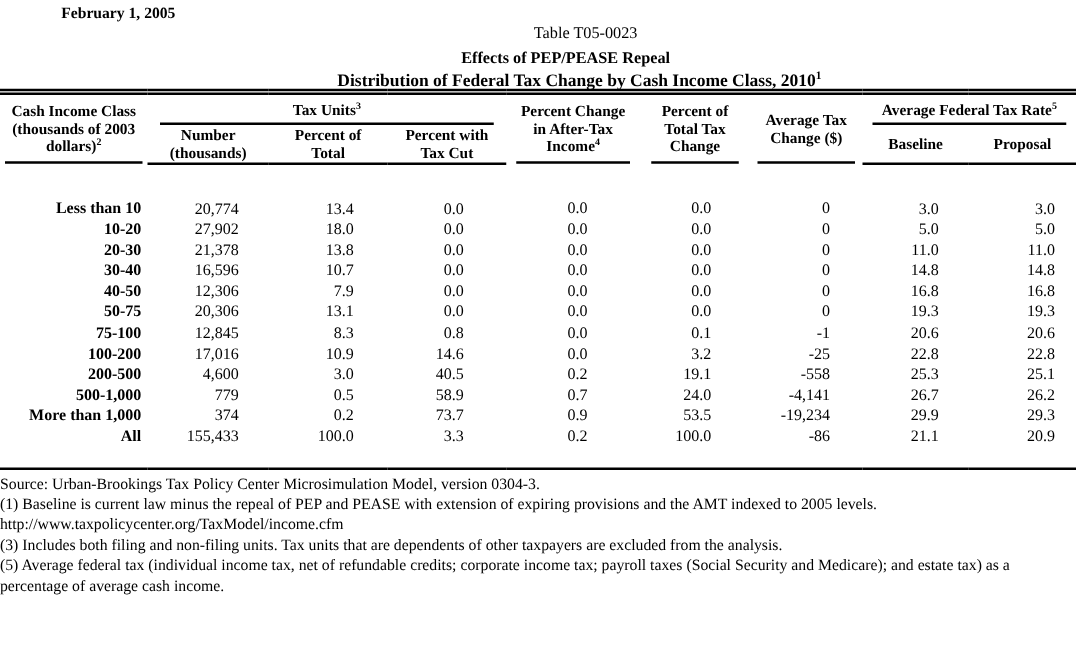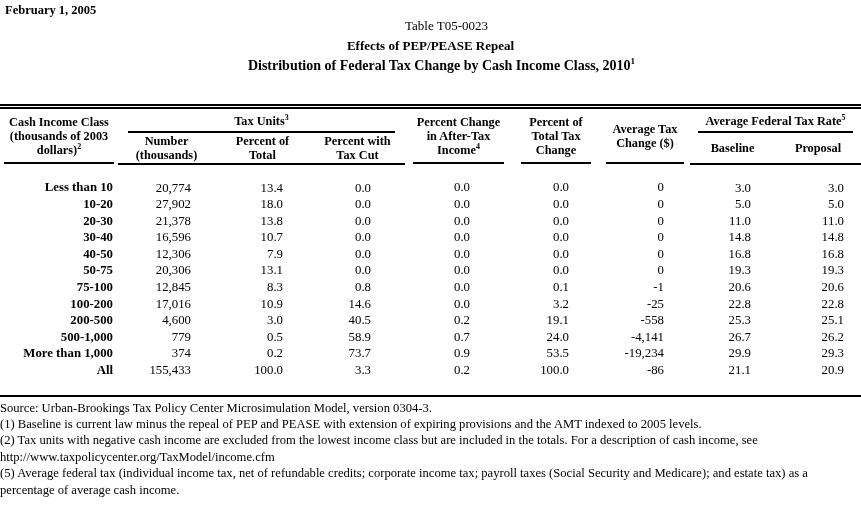--- a/index.html
+++ b/index.html
@@ -1,21 +1,21 @@
 <!DOCTYPE html>
 <html><head>
 <meta charset="utf-8">
 <style>
   * { box-sizing: border-box; margin: 0; padding: 0; }
   html,body { width: 861px; height: 529px; background: #fff; color: #000;
     font-family: "Liberation Serif", "DejaVu Serif", serif; overflow: hidden; }
   .page { position: relative; width: 861px; height: 529px; }
 
   
-  .topblock { position: relative; height: 104px; }
+  .topblock { position: relative; height: 71px; margin-left: 44px; }
   .date { position: absolute; top: 3px; left: 5px; font-weight: bold; font-size: 12.5px; }
   .t1 { position: absolute; top: 18px; left: 16px; width: 100%; text-align: center; font-weight: normal; font-size: 13px; }
   .t2 { position: absolute; top: 38px; left: 0; width: 100%; text-align: center; font-weight: bold; font-size: 13px; }
   .t3 { position: absolute; top: 58px; left: 11px; width: 100%; text-align: center; font-weight: bold; font-size: 14px; }
   sup { font-size: 0.65em; vertical-align: super; line-height: 0; }
 
   
   table { width: 861px; border-collapse: collapse; table-layout: fixed;
           border-top: 5px double #000; border-bottom: 2px solid #000; }
   thead { font-weight: bold; font-size: 12.3px; }
@@ -26,21 +26,21 @@
   .useg { background-image: linear-gradient(#000,#000); background-repeat: no-repeat;
           background-position: center bottom; }
   .i8  { background-size: calc(100% - 8px)  2px; margin-top: 48px; }
   .i12 { background-size: calc(100% - 12px) 2px; }
   .i16 { background-size: calc(100% - 16px) 2px; }
   .i18 { background-size: calc(100% - 18px) 2px; }
   .i20 { background-size: calc(100% - 20px) 2px; }
 
   tbody { font-size: 12.8px; }
   tbody td { line-height: 16.6px; white-space: nowrap; }
-  tbody tr:first-child td { padding-top: 15px; }
+  tbody tr:first-child td { padding-top: 27px; }
   tbody tr:last-child  td { padding-bottom: 16px; }
   .c0 { font-weight: bold; text-align: right; padding-right: 5px; }
   .c1 { text-align: right; padding-right: 24px; }
   .c2 { text-align: right; padding-right: 27px; }
   .c3 { text-align: right; padding-right: 34px; }
   .c4 { text-align: right; padding-right: 42px; }
   .c5 { text-align: right; padding-right: 31px; }
   .c6 { text-align: right; padding-right: 26px; }
   .c7 { text-align: right; padding-right: 24px; }
   .c8 { text-align: right; padding-right: 17px; }
@@ -246,19 +246,19 @@
           <td class="c6">-86</td>
           <td class="c7">21.1</td>
           <td class="c8">20.9</td>
         </tr>
       </tbody>
   </table>
 
   <div class="notes">
     <div>Source: Urban-Brookings Tax Policy Center Microsimulation Model, version 0304-3.</div>
     <div>(1) Baseline is current law minus the repeal of PEP and PEASE with extension of expiring provisions and the AMT indexed to 2005 levels.</div>
-    <div>(2) Tax units with negative cash income are excluded from the lowest income class but are included in the totals. For a description of cash income, see</div>
     <div>http://www.taxpolicycenter.org/TaxModel/income.cfm</div>
+    <div>(3) Includes both filing and non-filing units.  Tax units that are dependents of other taxpayers are excluded from the analysis.</div>
     <div>(5) Average federal tax (individual income tax, net of refundable credits; corporate income tax; payroll taxes (Social Security and Medicare); and estate tax) as a</div>
     <div>percentage of average cash income.</div>
   </div>
 
 </div>
 
 </body></html>

